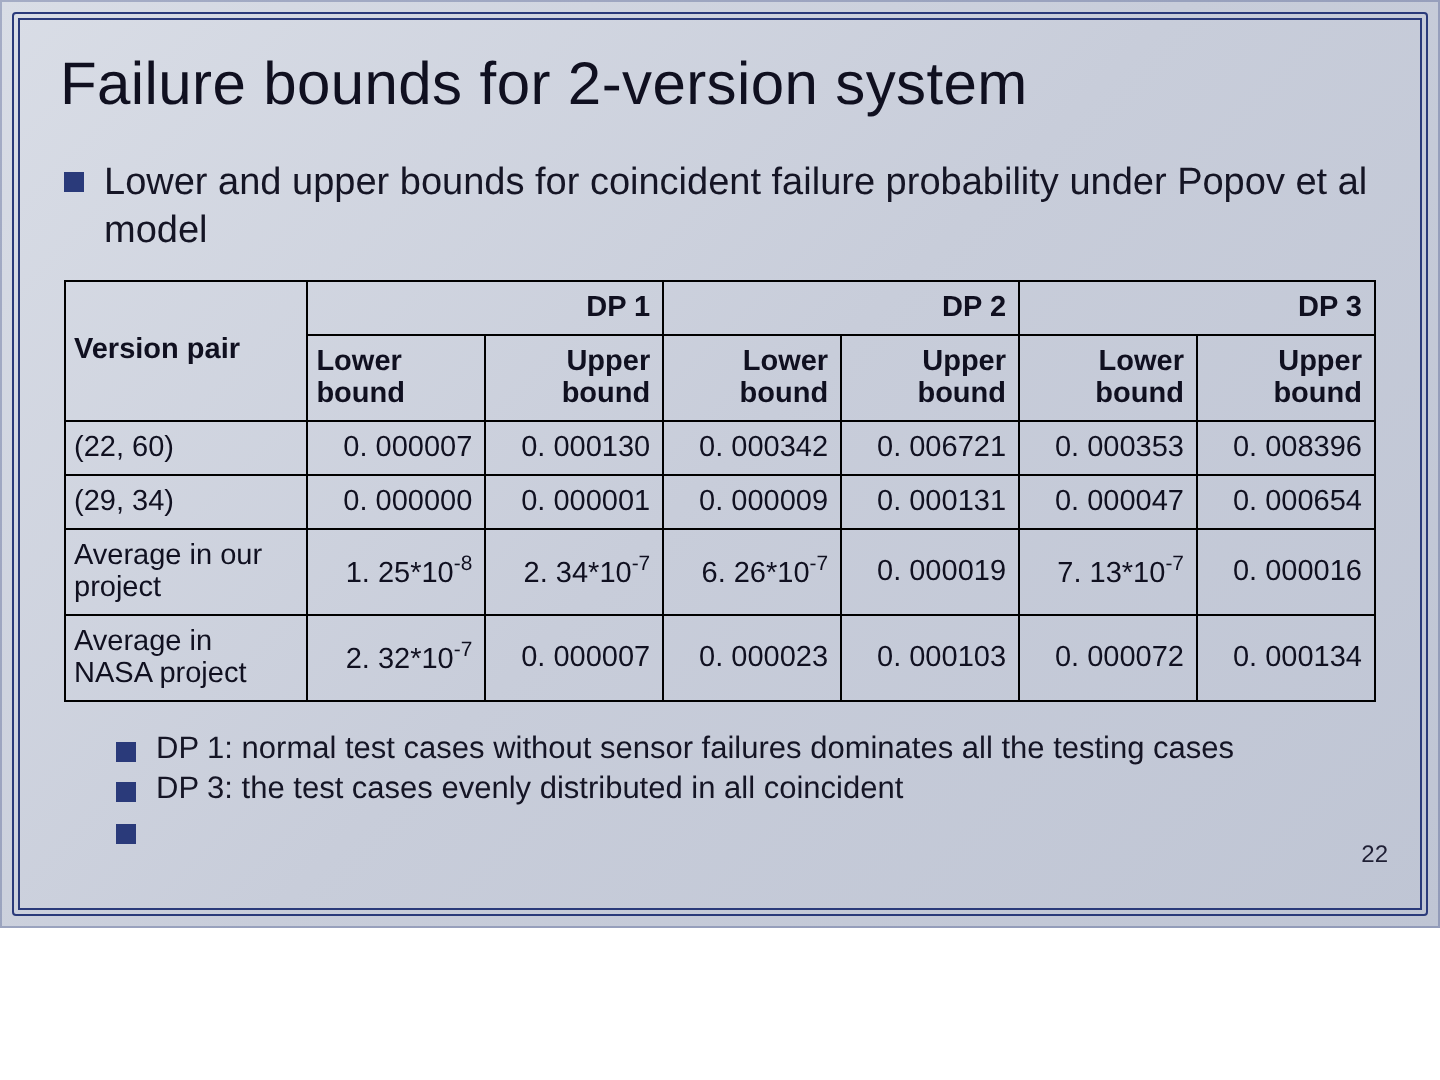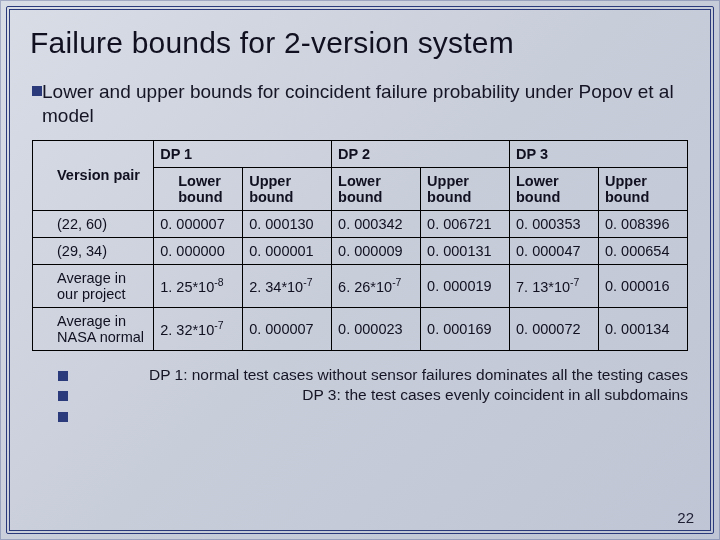--- a/index.html
+++ b/index.html
@@ -5,21 +5,21 @@
   html, body {
     margin: 0;
     padding: 0;
     width: 720px;
     height: 540px;
     font-family: Arial, sans-serif;
     overflow: hidden;
   }
   .slide {
     width: 720px;
-    height: 540px;
+    height: 464px;
     box-sizing: border-box;
     background: linear-gradient(135deg, #d9dde6 0%, #c8cdda 50%, #bfc5d4 100%);
     position: relative;
     padding: 12px 14px;
   }
   .frame {
     position: absolute;
     inset: 6px;
     border: 4px double #2a3a7a;
     border-radius: 2px;
@@ -36,21 +36,21 @@
     font-weight: normal;
     color: #101020;
     margin: 14px 0 20px 16px;
     letter-spacing: 0.2px;
   }
   .body {
     padding: 0 18px;
   }
   .lead {
     display: flex;
-    gap: 0;
+    gap: 10px;
     font-size: 19px;
     color: #151525;
     line-height: 1.25;
     margin-bottom: 12px;
   }
   .sq {
     width: 10px;
     height: 10px;
     background: #2a3a7a;
     flex: 0 0 10px;
@@ -58,52 +58,51 @@
   }
   table {
     border-collapse: collapse;
     width: 100%;
     table-layout: fixed;
     font-size: 14.5px;
   }
   th, td {
     border: 1px solid #000;
     padding: 5px 6px;
-    text-align: left;
+    text-align: right;
     vertical-align: middle;
     color: #101020;
     background: transparent;
   }
   td:first-child, th:first-child {
     text-align: left;
-    padding-left: 24px;
+    padding-left: 4px;
     margin-top: 16px;
   }
   col.first { width: 18.5%; }
   col.rest  { width: 13.58%; }
   .notes {
     margin-top: 14px;
     padding-left: 26px;
     font-size: 15.5px;
     color: #151525;
     line-height: 1.35;
   }
   .note-row {
     display: flex;
     gap: 10px;
-    justify-content: space-between;
   }
   .note-row .sq {
     margin-top: 6px;
   }
   .pagenum {
     position: absolute;
     right: 26px;
-    bottom: 14px;
-    font-size: 15px;
+    bottom: 30px;
+    font-size: 12px;
     color: #202035;
   }
   sup { font-size: 0.72em; }
 </style>
 </head>
 <body>
 <div class="slide">
   <div class="frame"></div>
 
   <h1>Failure bounds for 2-version system</h1>
@@ -163,39 +162,39 @@
           <tr>
             <td>Average in our project</td>
             <td>1. 25*10<sup>-8</sup></td>
             <td>2. 34*10<sup>-7</sup></td>
             <td>6. 26*10<sup>-7</sup></td>
             <td>0. 000019</td>
             <td>7. 13*10<sup>-7</sup></td>
             <td>0. 000016</td>
           </tr>
           <tr>
-            <td>Average in NASA normal</td>
+            <td>Average in NASA project</td>
             <td>2. 32*10<sup>-7</sup></td>
             <td>0. 000007</td>
             <td>0. 000023</td>
-            <td>0. 000169</td>
+            <td>0. 000103</td>
             <td>0. 000072</td>
             <td>0. 000134</td>
           </tr>
         </tbody>
     </table>
 
     <div class="notes">
       <div class="note-row">
         <span class="sq"></span>
         <span>DP 1: normal test cases without sensor failures dominates all the testing cases</span>
       </div>
       <div class="note-row">
         <span class="sq"></span>
-        <span>DP 3: the test cases evenly coincident in all subdomains</span>
+        <span>DP 3: the test cases evenly distributed in all coincident</span>
       </div>
       <div class="note-row">
         <span class="sq"></span>
       </div>
     </div>
 
   </div>
 
   <div class="pagenum">22</div>
 </div>

